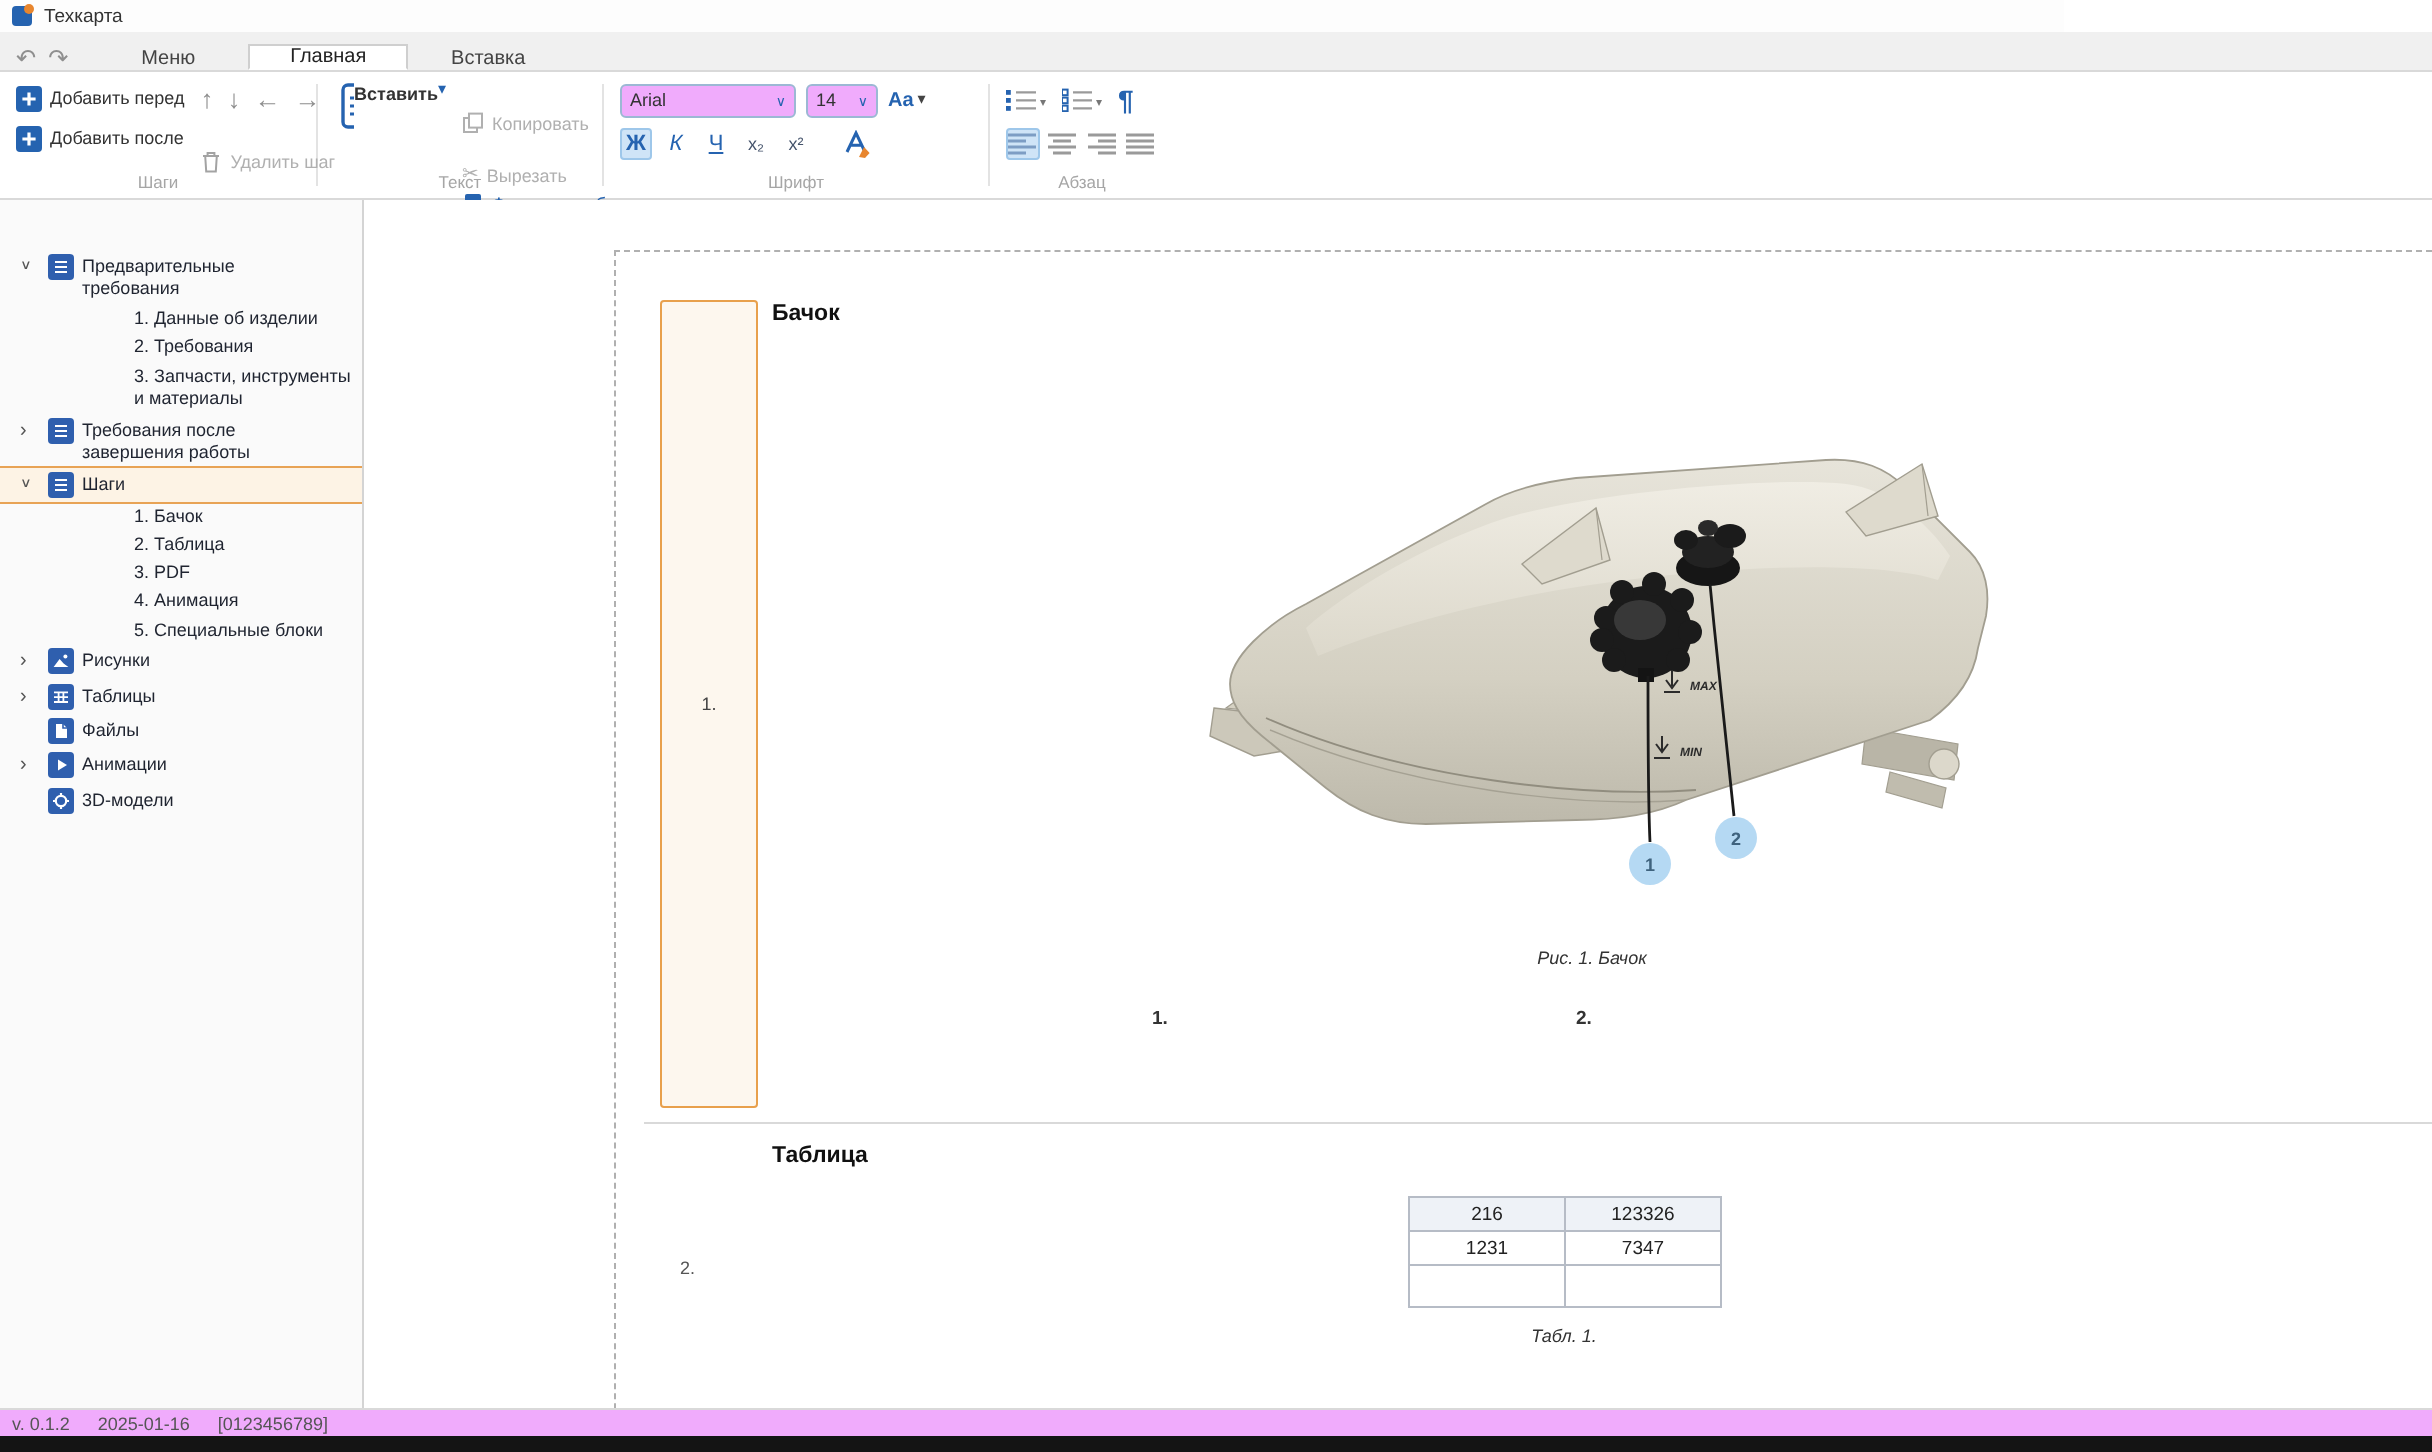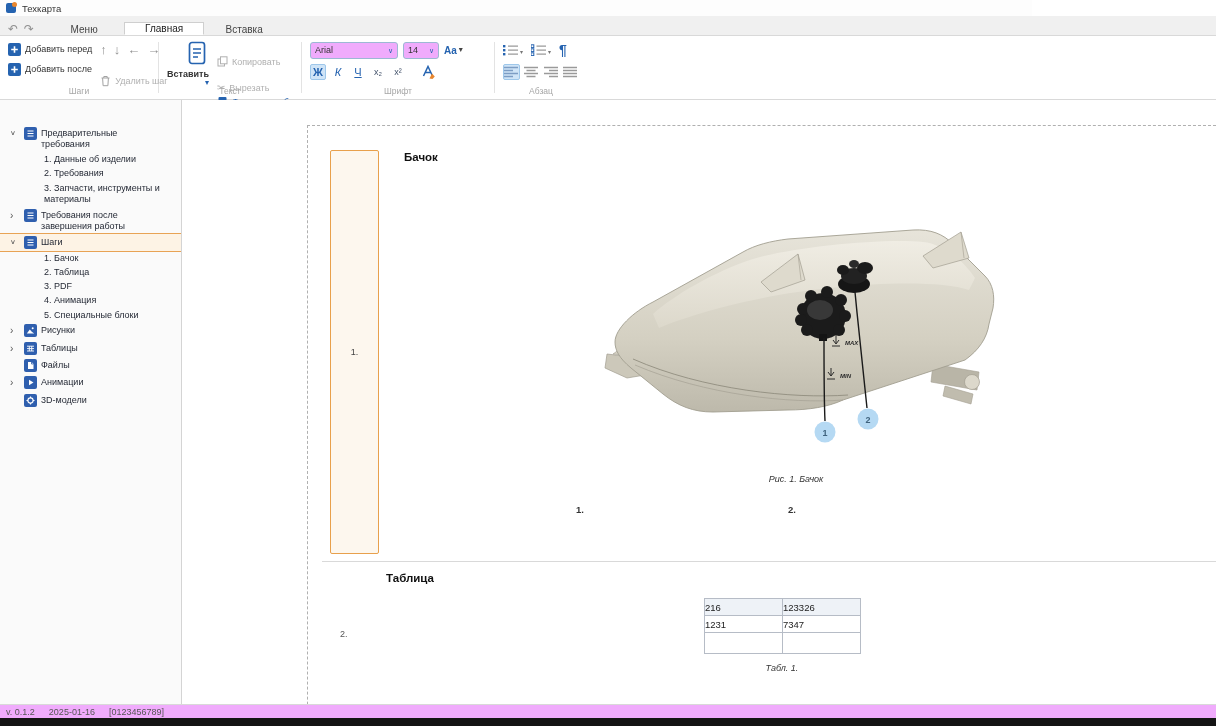--- a/index.html
+++ b/index.html
@@ -26,21 +26,21 @@
   .rgroup-label { position:absolute; bottom:3px; left:0; right:0; text-align:center; font-size:8.5px; color:#a6a6a6; }
   .rdivider { width:1px; background:#e3e3e3; margin:6px 0; }
   .rbtn { display:flex; align-items:center; gap:4px; font-size:9px; color:#333; height:16px; cursor:default; white-space:nowrap; }
   .rbtn.disabled { color:#b0b0b0;margin-top:12px; }
   .rbtn.blue { color:#2563b0; }
   .steps-cols { display:flex; gap:8px; }
   .steps-col { display:flex; flex-direction:column; gap:4px; }
   .arrowrow { display:flex; gap:7px; height:16px; align-items:center; }
   .g-up::before{content:"↑";} .g-down::before{content:"↓";} .g-left::before{content:"←";} .g-right::before{content:"→";}
   .arrowrow .gbtn{ font-size:13px; color:#8f8f8f;}
-  .paste-big { display:flex; flex-direction:column; align-items:flex-end; width:56px; margin-right:8px; }
+  .paste-big { display:flex; flex-direction:row; align-items:flex-start; width:56px; margin-right:8px; }
   .paste-big .lbl { font-size:9px; color:#333; font-weight:bold; margin-top:1px; }
   .g-caret::before{content:"▾";} .caret { font-size:8px; color:#2563b0; line-height:1; }
   .textcol { display:flex; flex-direction:column; gap:3px; padding-top:3px; }
   .g-cut::before{content:"✂"; font-size:10px;}
   .fontrow1 { display:flex; gap:5px; align-items:center; height:18px; }
   .selectbox { border:1px solid #9cb8d4; border-radius:3px; height:17px; display:flex; align-items:center; justify-content:space-between; padding:0 4px; font-size:9px; color:#333; background:#f0abfc; }
   .sel-chev::before { content:"∨"; font-size:7px; color:#2563b0; margin-left:4px; }
   .fontrow2 { display:flex; gap:4px; align-items:center; margin-top:5px; }
   .fmtbtn { min-width:16px; height:16px; display:flex; align-items:center; justify-content:center; font-size:11px; color:#2563b0; border-radius:2px; }
   .fmtbtn.active { background:#cfe4f7; border:1px solid #9ec7ea; }
@@ -56,34 +56,34 @@
 
   
   .content { position:absolute; left:0; top:100px; width:1216px; height:604px; background:#fff; }
   .treepanel { position:absolute; left:0; top:0; width:182px; height:100%; background:#fafafa; border-right:1px solid #d4d4d4; padding-top:25px; font-size:9px; color:#1f2430; overflow:hidden; }
   .titem { display:flex; align-items:flex-start; padding:2px 4px 2px 10px; gap:4px; line-height:1.25; cursor:default; }
   .titem .arrow { width:10px; color:#555; font-size:8px; flex:none; margin-top:1px; }
   .arr-exp::before{content:"∨"; display:inline-block; transform:scaleY(.8);} .arr-col::before{content:"›"; font-size:10px;}
   .ticon { flex:none; margin-top:0; }
   .titem .lbl { padding-top:1px; }
   .titem.selected { background:#fdf3e5; outline:1px solid #e8a355; }
-  .tchild { padding:1.5px 4px 1.5px 44px; line-height:1.25; cursor:default; }
+  .tchild { padding:1.5px 4px 1.5px 44px; line-height:1.25; cursor:default;margin-left:23px; }
 
   
   .canvas { position:absolute; left:183px; top:0; right:0; height:100%; background:#fff; overflow:hidden; }
   .page { position:absolute; left:124px; top:25px; width:909px; height:700px; border-top:1.5px dashed #b0b0b0; border-left:1.5px dashed #b0b0b0; }
   .stepbox1 { position:absolute; left:22px; top:24px; width:49px; height:404px; background:#fdf7ee; border:1.5px solid #e8a04c; border-radius:2px; display:flex; align-items:center; justify-content:center; font-size:9px; color:#444; }
   .doc-h { position:absolute; font-size:11.5px; font-weight:bold; color:#111; }
   .figwrap { position:absolute; left:285px; top:78px; width:420px; height:255px; }
   .figcap { position:absolute; left:378px; top:348px; width:220px; text-align:center; font-style:italic; font-size:9px; color:#333; }
   .lmark { position:absolute; font-size:9.5px; font-weight:bold; color:#333; }
   .stepdivider { position:absolute; left:14px; right:0; top:435px; height:1px; background:#d9d9d9; }
   .step2num { position:absolute; left:32px; top:503px; font-size:9px; color:#555; }
   .doctable { position:absolute; left:396px; top:472px; border-collapse:collapse; font-size:9.5px; color:#222; }
-  .doctable td { border:1px solid #b6bcc6; width:78px; height:17px; text-align:left; vertical-align:middle; }
+  .doctable td { border:1px solid #b6bcc6; width:78px; height:17px; text-align:center; vertical-align:middle; }
   .doctable tr.hdr td { background:#eef2f7; }
   .doctable tr.empty td { height:21px; }
   .tblcap { position:absolute; left:396px; top:537px; width:156px; text-align:center; font-style:italic; font-size:9px; color:#333; }
 
   
   .statusbar { position:absolute; left:0; top:704px; width:1216px; height:14px; background:#f0abfc; border-top:1px solid #d9d9d9; display:flex; align-items:center; gap:14px; padding-left:6px; font-size:9px; color:#555; }
   .bottomstrip { position:absolute; left:0; top:718px; width:1216px; height:8px; background:#141414; }
 </style>
 </head>
 <body>
@@ -337,21 +337,21 @@
       <span class="lbl">3D-модели</span>
     </div>
   </div>
 
   <div class="canvas">
     <div class="page">
 
       <div class="stepbox1">
         <span>1.</span>
       </div>
-      <div class="doc-h" style="left:96px; top:25px;">Бачок</div>
+      <div class="doc-h" style="left:78px; top:25px;">Бачок</div>
 
       <div class="figwrap">
         <svg width="420" height="255" viewBox="0 0 420 255">
           <defs>
             <linearGradient id="bodyG" x1="0" y1="0" x2="0" y2="1">
               <stop offset="0" stop-color="#e7e4da"></stop>
                 <stop offset="0.6" stop-color="#d4d0c2"></stop>
                 <stop offset="1" stop-color="#bdb9ab"></stop>
             </linearGradient>
             <linearGradient id="topG" x1="0" y1="0" x2="0" y2="1">

